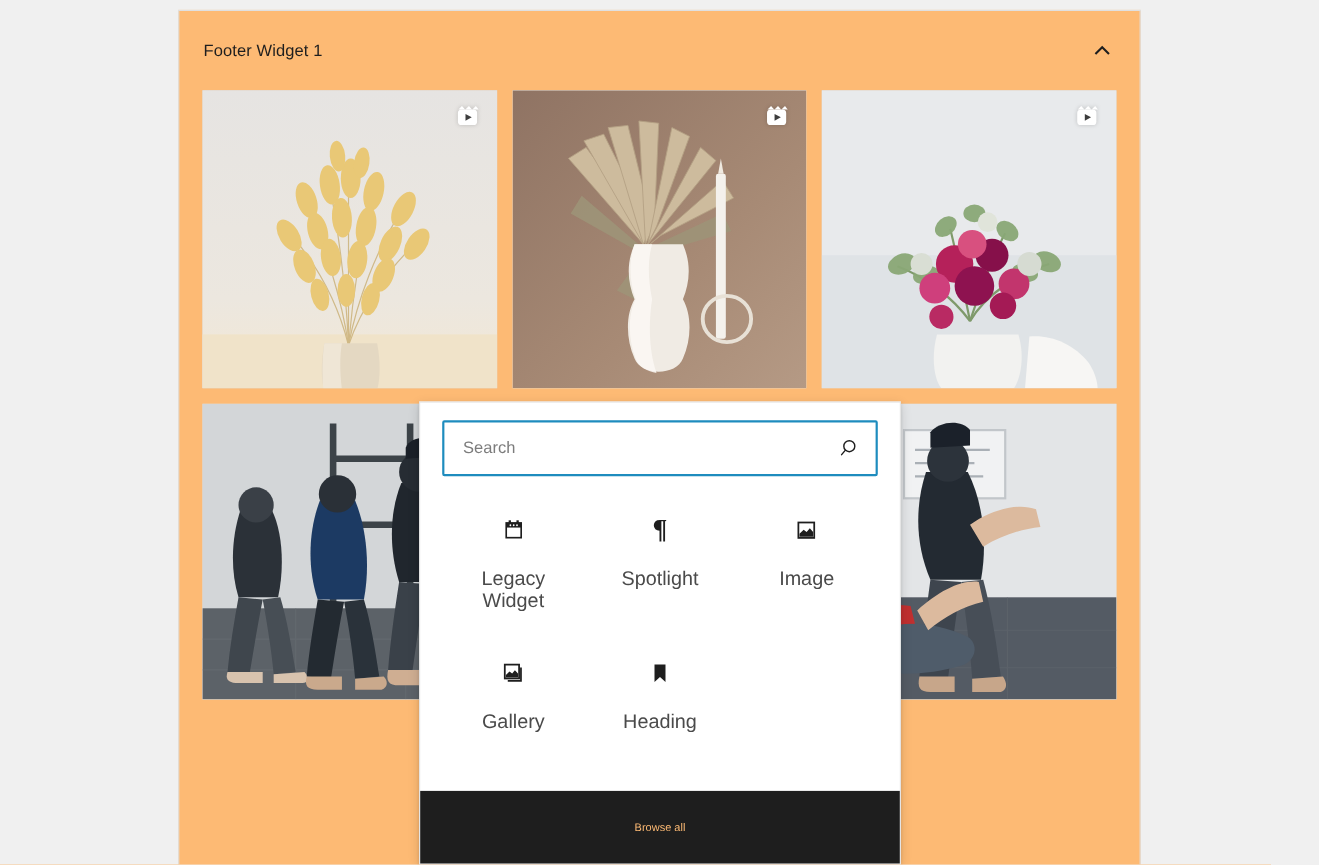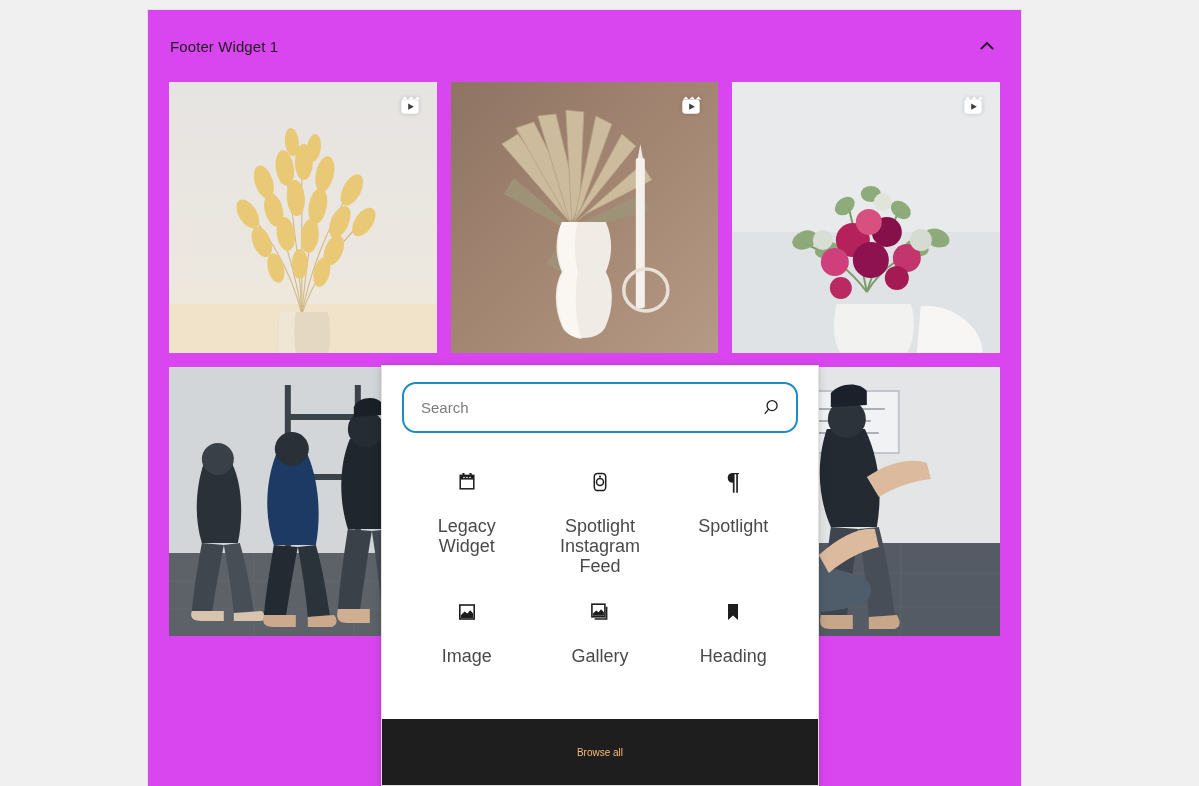--- a/index.html
+++ b/index.html
@@ -11,25 +11,25 @@
     height: 786px;
     background: #f0f0f0;
     font-family: "Liberation Sans", sans-serif;
     overflow: hidden;
     position: relative;
   }
 
   
   #widget-panel {
     position: absolute;
-    left: 147px;
+    left: 162px;
     top: 9px;
     width: 875px;
     height: 777px;
-    background: #d946ef;
+    background: #fdba74;
     border: 1px solid #e0e0e0;
     border-bottom: none;
     box-sizing: border-box;
     overflow: hidden;
   }
 
   #panel-header {
     position: relative;
     height: 72px;
     display: flex;
@@ -104,21 +104,21 @@
     flex-direction: column;
     z-index: 50;
   }
   #search-area {
     padding: 16px 20px 0 20px;
   }
   #search-wrap {
     position: relative;
     height: 51px;
     border: 2px solid #1e8cbe;
-    border-radius: 14px;
+    border-radius: 2px;
     background: #fff;
     box-sizing: border-box;
     display: flex;
     align-items: center;
   }
   #search-input {
     flex: 1;
     height: 100%;
     border: none;
     outline: none;
@@ -498,30 +498,20 @@
           <rect x="7.4" y="3" width="2.1" height="3" fill="#1e1e1e"></rect>
           <rect x="14.5" y="3" width="2.1" height="3" fill="#1e1e1e"></rect>
           <circle cx="9" cy="7.5" r="0.8" fill="#ffffff"></circle>
           <circle cx="12" cy="7.5" r="0.8" fill="#ffffff"></circle>
           <circle cx="15" cy="7.5" r="0.8" fill="#ffffff"></circle>
         </svg>
       </span>
       <span class="block-label">Legacy Widget</span>
     </button>
 
-    <button class="block-item">
-      <span class="block-icon">
-        <svg width="24" height="24" viewBox="0 0 24 24" fill="none" xmlns="http://www.w3.org/2000/svg">
-          <rect x="6.3" y="3.4" width="11.4" height="17.2" rx="3.4" stroke="#1e1e1e" stroke-width="1.5"></rect>
-          <circle cx="12" cy="12" r="3.5" stroke="#1e1e1e" stroke-width="1.5"></circle>
-          <circle cx="12" cy="6.6" r="1.05" fill="#1e1e1e"></circle>
-        </svg>
-      </span>
-      <span class="block-label">Spotlight Instagram Feed</span>
-    </button>
 
     <button class="block-item">
       <span class="block-icon">
         <span class="pilcrow">¶</span>
       </span>
       <span class="block-label">Spotlight</span>
     </button>
 
     <button class="block-item">
       <span class="block-icon">

